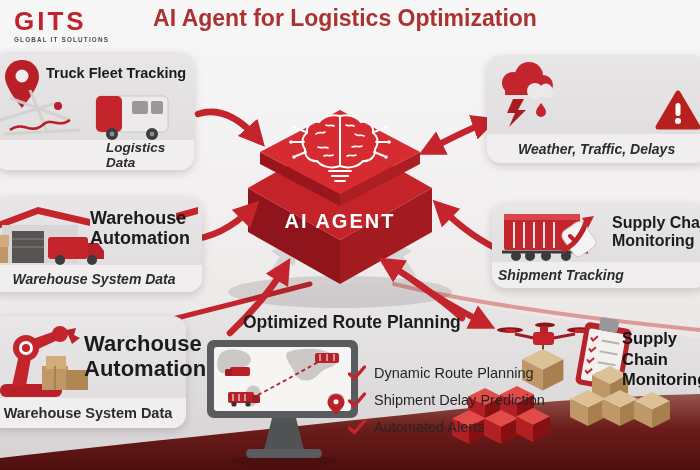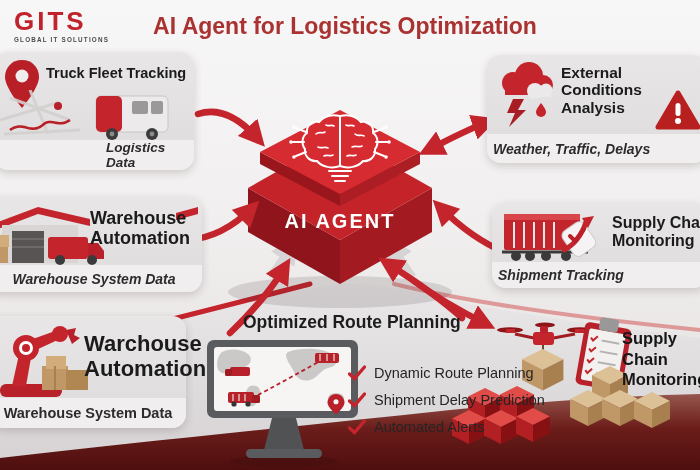--- a/index.html
+++ b/index.html
@@ -201,21 +201,21 @@
       <use href="#cubeR" x="452" y="410"></use>
       <use href="#cubeR" x="484" y="410"></use>
       <use href="#cubeR" x="516" y="408"></use>
     </g>
   </svg>
 
   <div class="abs" style="left:14px;top:8px;z-index:3;">
     <div class="logo-name">GITS</div>
     <div class="logo-tag">GLOBAL IT SOLUTIONS</div>
   </div>
-  <div class="abs page-title" style="left:130px;top:5px;width:430px;z-index:3;margin-top:8px;">AI Agent for Logistics Optimization</div>
+  <div class="abs page-title" style="left:130px;top:5px;width:430px;z-index:3;">AI Agent for Logistics Optimization</div>
 
   <div class="card" style="left:-6px;top:52px;width:200px;height:118px;">
     <svg class="abs" style="left:8px;top:6px;" width="40" height="58" viewBox="0 0 40 58">
       <path d="M20,2 C10,2 3,9.5 3,19 C3,30 20,50 20,50 C20,50 37,30 37,19 C37,9.5 30,2 20,2 Z" fill="#b81f26"></path>
       <circle cx="20" cy="18" r="6.5" fill="#efedee"></circle>
     </svg>
     <div class="card-title" style="left:52px;top:13px;width:150px;font-size:14.5px;">Truck Fleet Tracking</div>
     <svg class="abs" style="left:6px;top:38px;" width="192" height="52" viewBox="0 0 192 52">
       <g stroke="#d3d0d0" stroke-width="3" opacity="0.9">
         <line x1="10" y1="8" x2="70" y2="30"></line>
@@ -290,28 +290,27 @@
       <circle cx="16" cy="22" r="11" fill="#c4242c"></circle>
       <circle cx="32" cy="15" r="14" fill="#c4242c"></circle>
       <circle cx="46" cy="24" r="10" fill="#c4242c"></circle>
       <rect x="8" y="22" width="46" height="12" fill="#c4242c"></rect>
       <circle cx="38" cy="30" r="8" fill="#ebe9ea"></circle>
       <circle cx="49" cy="29" r="6.5" fill="#ebe9ea"></circle>
       <rect x="34" y="30" width="20" height="6" fill="#ebe9ea"></rect>
       <polygon points="16,38 27,38 21,49 29,49 12,66 18,52 10,52" fill="#a81d24"></polygon>
       <path d="M44,42 c0,0 -5,6 -5,9 a5,5 0 0 0 10,0 c0,-3 -5,-9 -5,-9 z" fill="#c4242c"></path>
     </svg>
-    <div class="card-title" style="left:74px;top:9px;width:100px;font-size:15.5px;">External Conditions Analysis</div>
     <svg class="abs" style="left:168px;top:34px;" width="46" height="42" viewBox="0 0 46 42">
       <polygon points="23,4 43,38 3,38" fill="#b8201f" stroke="#b8201f" stroke-width="5" stroke-linejoin="round"></polygon>
       <rect x="20.5" y="14" width="5" height="13" rx="2.5" fill="#fff"></rect>
       <circle cx="23" cy="32" r="3" fill="#fff"></circle>
     </svg>
     <div class="strip" style="height:29px;font-size:14px;">
-      <span style="margin-left:6px;">Weather, Traffic, Delays</span>
+      <span style="margin-left:31px;">Weather, Traffic, Delays</span>
     </div>
   </div>
 
   <div class="card" style="left:492px;top:203px;width:215px;height:85px;">
     <svg class="abs" style="left:10px;top:7px;" width="104" height="52" viewBox="0 0 104 52">
       <rect x="2" y="4" width="76" height="36" rx="2" fill="#c4242c"></rect>
       <rect x="2" y="4" width="76" height="6" fill="#d8454a"></rect>
       <g stroke="#e8e6e7" stroke-width="2">
         <line x1="12" y1="12" x2="12" y2="38"></line>
           <line x1="22" y1="12" x2="22" y2="38"></line>

